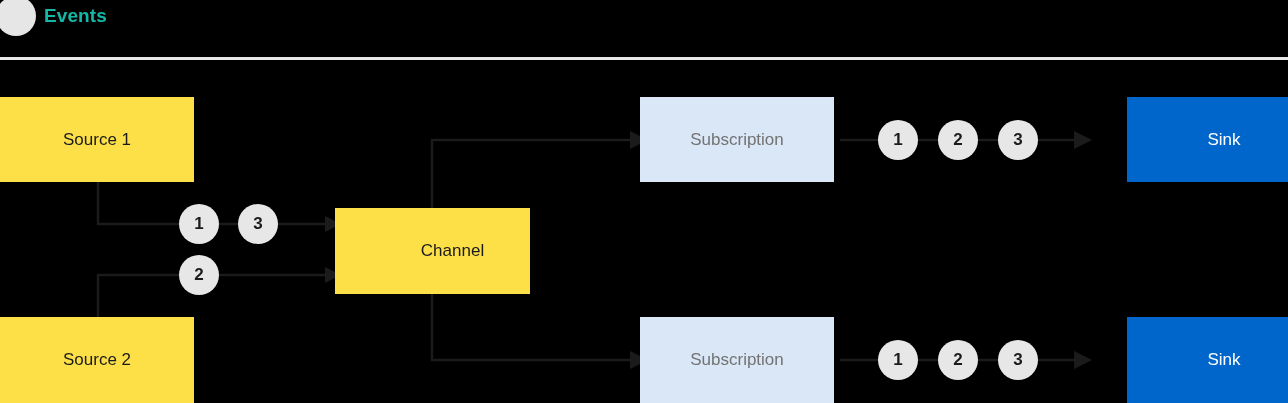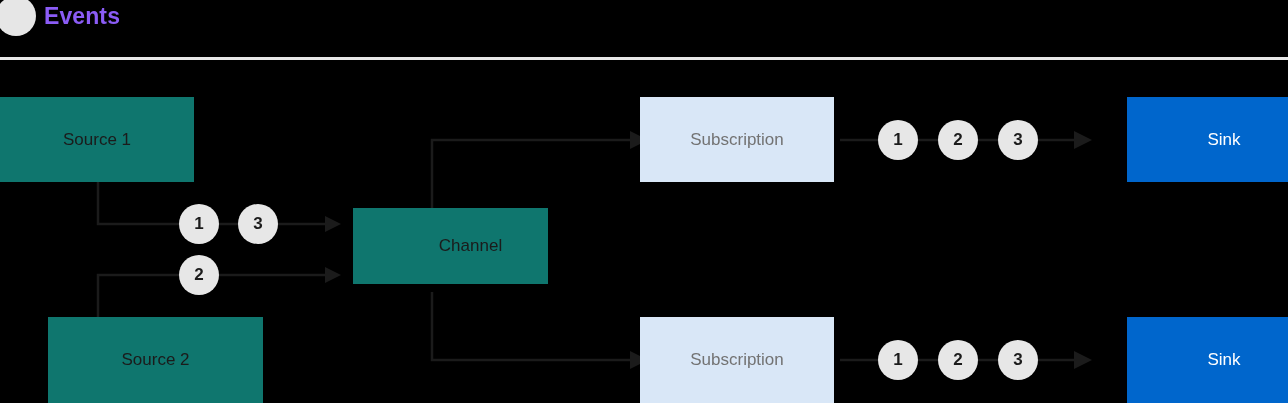--- a/index.html
+++ b/index.html
@@ -33,23 +33,23 @@
     top: -4px;
     width: 40px;
     height: 40px;
     border-radius: 50%;
     background: #e6e6e6;
   }
   #header-title {
     position: absolute;
     left: 44px;
     top: 4px;
-    font-size: 23px;
+    font-size: 19px;
     font-weight: bold;
-    color: #8b5cf6;
+    color: #14b8a6;
     letter-spacing: 0.1px;
     line-height: 24px;
   }
   #header-rule {
     position: absolute;
     left: 0;
     top: 57px;
     width: 1288px;
     height: 3px;
     background: #e8e8e8;
@@ -59,21 +59,21 @@
   .node {
     position: absolute;
     display: flex;
     align-items: center;
     justify-content: center;
     box-sizing: border-box;
     font-size: 17px;
     line-height: 20px;
   }
   .node-grey {
-    background: #0f766e;
+    background: #fde047;
     color: #1b1b1b;
   }
   .node-lightblue {
     background: #d9e7f7;
     color: #737373;
   }
   .node-blue {
     background: #0066cc;
     color: #ffffff;
     margin-left: 33px;
@@ -154,25 +154,25 @@
     <g>
       <path class="wire" d="M 840 360 L 1075 360"></path>
       <polygon class="wire-head" points="1074,351 1092,360 1074,369"></polygon>
     </g>
   </svg>
 
   <div class="node node-grey" style="left:0px;  top:97px;  width:194px; height:85px;">
     <span>Source 1</span>
   </div>
 
-  <div class="node node-grey" style="left:0px;  top:317px; width:215px; height:86px;margin-left:48px;">
+  <div class="node node-grey" style="left:0px;  top:317px; width:194px; height:86px;">
     <span>Source 2</span>
   </div>
 
-  <div class="node node-grey" style="left:353px; top:208px; width:195px; height:76px;padding-left:40px;">
+  <div class="node node-grey" style="left:335px; top:208px; width:195px; height:86px;padding-left:40px;">
     <span>Channel</span>
   </div>
 
   <div class="node node-lightblue" style="left:640px; top:97px; width:194px; height:85px;">
     <span>Subscription</span>
   </div>
 
   <div class="node node-lightblue" style="left:640px; top:317px; width:194px; height:86px;">
     <span>Subscription</span>
   </div>

